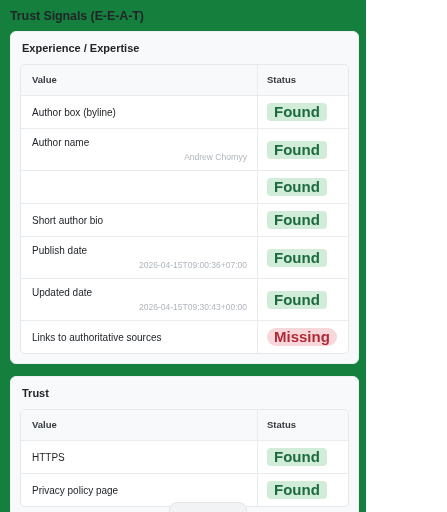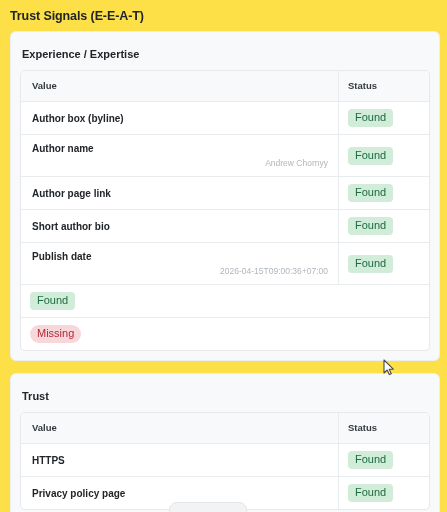--- a/index.html
+++ b/index.html
@@ -11,43 +11,43 @@
     height: 512px;
     background: #ffffff;
     font-family: "Liberation Sans", sans-serif;
     color: #212529;
     overflow: hidden;
     position: relative;
   }
 
   .page {
     position: relative;
-    width: 447px;
+    width: 366px;
     height: 512px;
     box-sizing: border-box;
     padding: 0 7px 0 10px;
-    background: #fde047;
+    background: #15803d;
     overflow: hidden;
   }
 
   .page-title {
     font-size: 12.5px;
     font-weight: bold;
     color: #212529;
     letter-spacing: -0.1px;
     padding: 9px 0 8px 0;
     margin: 0;
     line-height: 14px;
   }
 
   .card {
     background: #f8f9fa;
     border: 1px solid #eceef0;
     border-radius: 6px;
-    padding: 16px 9px 9px 9px;
+    padding: 10px 9px 9px 9px;
     box-sizing: border-box;
     margin-bottom: 12px;
   }
 
   .card-title {
     font-size: 11px;
     font-weight: bold;
     color: #212529;
     margin: 0 0 9px 2px;
     line-height: 13px;
@@ -98,44 +98,44 @@
 
   .th-text {
     font-size: 9.5px;
     font-weight: bold;
     color: #343a40;
     line-height: 12px;
   }
 
   .row-label {
     font-size: 10px;
-    font-weight: bold;
+    font-weight: normal;
     color: #212529;
     line-height: 13px;
   }
 
   .row-sub {
     font-size: 8.5px;
     font-weight: normal;
     color: #b0b6bd;
     line-height: 12px;
     margin-top: 2px;
     white-space: nowrap;
     overflow: hidden;
     text-overflow: ellipsis;
     text-align: right;
   }
 
   .badge {
     display: inline-block;
-    font-size: 11px;
+    font-size: 15px;
     line-height: 11px;
     padding: 3px 7px 4px 7px;
     border-radius: 4px;
-    font-weight: normal;
+    font-weight: bold;
     white-space: nowrap;
   }
   .badge-found {
     background: #d1ecd9;
     color: #1d6b3f;
   }
   .badge-missing {
     background: #f8d7da;
     color: #b02a37;
     border-radius: 9px;
@@ -194,21 +194,20 @@
             <div class="cell-value">
               <div class="row-label">Author name</div>
               <div class="row-sub">Andrew Chornyy</div>
             </div>
             <div class="cell-status">
               <span class="badge badge-found">Found</span>
             </div>
           </div>
           <div class="trow">
             <div class="cell-value">
-              <div class="row-label">Author page link</div>
             </div>
             <div class="cell-status">
               <span class="badge badge-found">Found</span>
             </div>
           </div>
           <div class="trow">
             <div class="cell-value">
               <div class="row-label">Short author bio</div>
             </div>
             <div class="cell-status">
@@ -218,25 +217,32 @@
           <div class="trow">
             <div class="cell-value">
               <div class="row-label">Publish date</div>
               <div class="row-sub">2026-04-15T09:00:36+07:00</div>
             </div>
             <div class="cell-status">
               <span class="badge badge-found">Found</span>
             </div>
           </div>
           <div class="trow">
-            <div class="cell-status">
-              <span class="badge badge-found">Found</span>
-            </div>
-          </div>
-          <div class="trow">
+            <div class="cell-value">
+              <div class="row-label">Updated date</div>
+              <div class="row-sub">2026-04-15T09:30:43+00:00</div>
+            </div>
+            <div class="cell-status">
+              <span class="badge badge-found">Found</span>
+            </div>
+          </div>
+          <div class="trow">
+            <div class="cell-value">
+              <div class="row-label">Links to authoritative sources</div>
+            </div>
             <div class="cell-status">
               <span class="badge badge-missing">Missing</span>
             </div>
           </div>
         </div>
       </div>
       <div class="card">
         <div class="card-title">Trust</div>
         <div class="table">
           <div class="trow thead">

